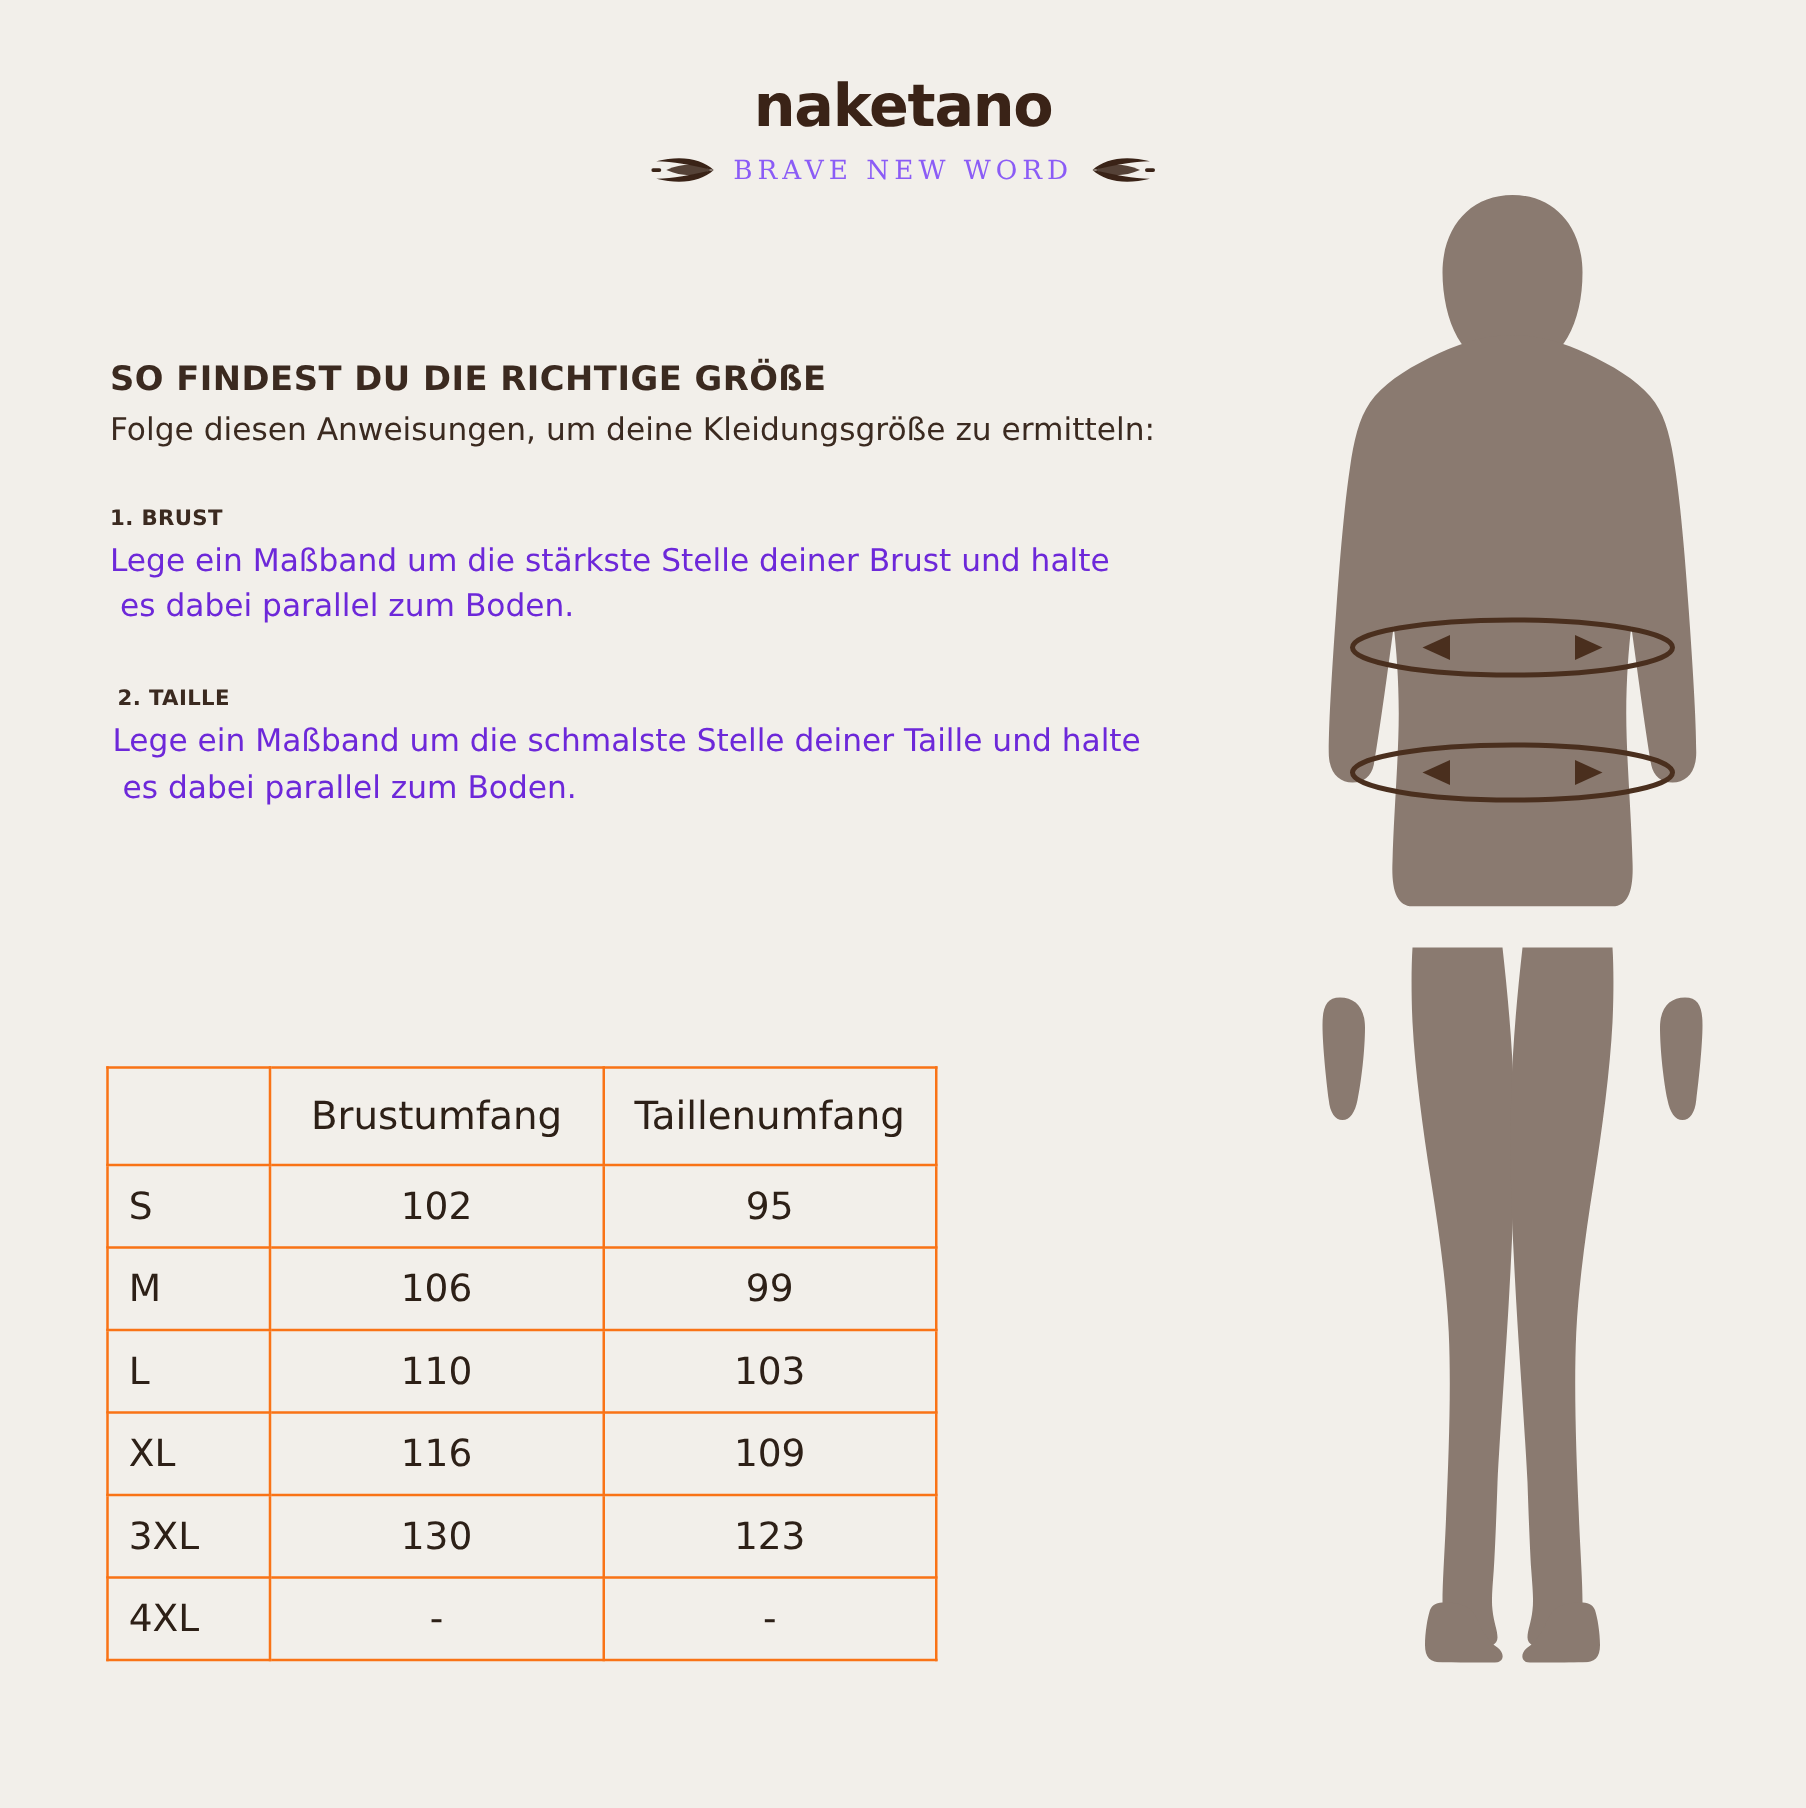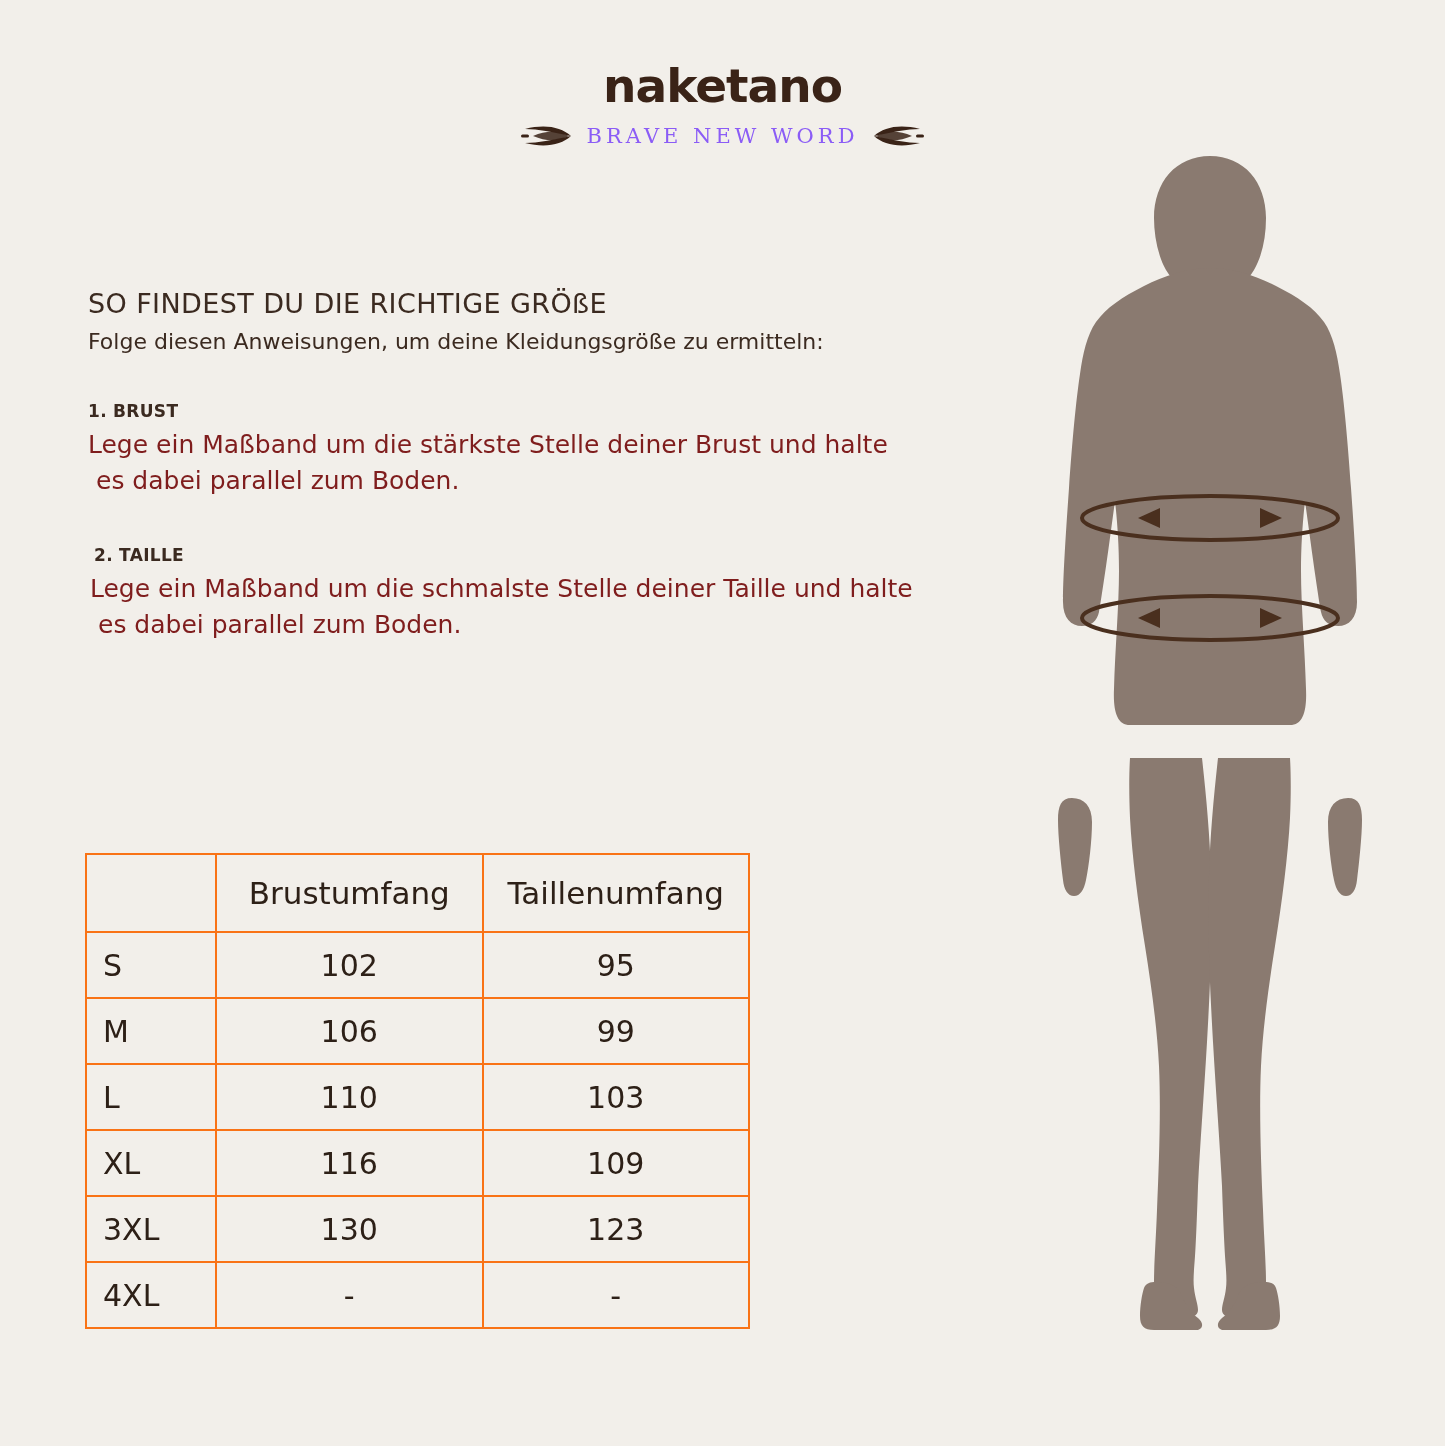--- a/index.html
+++ b/index.html
@@ -56,41 +56,41 @@
 
   
   .instructions {
     position: absolute;
     left: 88px;
     top: 288px;
     width: 880px;
   }
   .head-main {
     font-size: 27px;
-    font-weight: normal;
+    font-weight: bold;
     letter-spacing: 0.4px;
     color: #3b2a20;
     margin: 0 0 8px 0;
   }
   .lead {
-    font-size: 22px;
+    font-size: 25px;
     color: #3b2a20;
     margin: 0 0 44px 0;
     line-height: 1.35;
   }
   .step-title {
     font-size: 17px;
     font-weight: bold;
     color: #3b2a20;
     margin: 0 0 6px 0;
     letter-spacing: 0.3px;
   }
   .step-body {
     font-size: 25px;
-    color: #7f1d1d;
+    color: #6d28d9;
     line-height: 1.45;
     margin: 0 0 46px 0;
   }
   .step-body .line2 {
     display: block;
     padding-left: 8px;
   }
   .step-2 .step-title { padding-left: 6px; }
   .step-2 .step-body { padding-left: 2px; }
 

